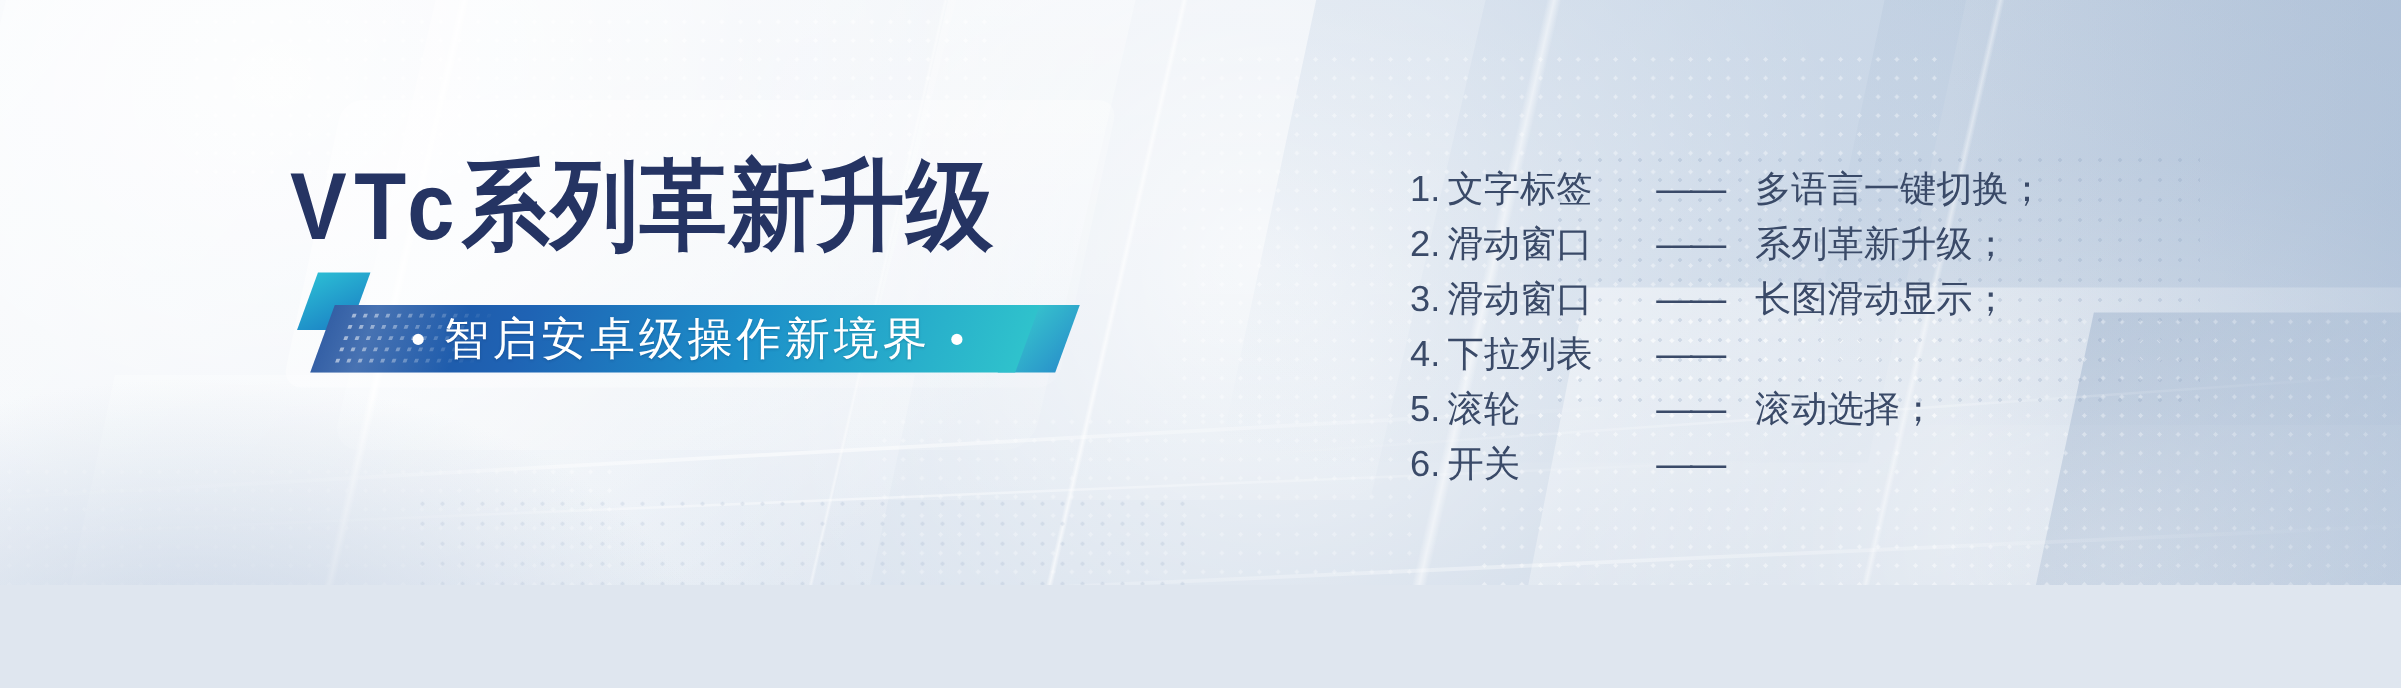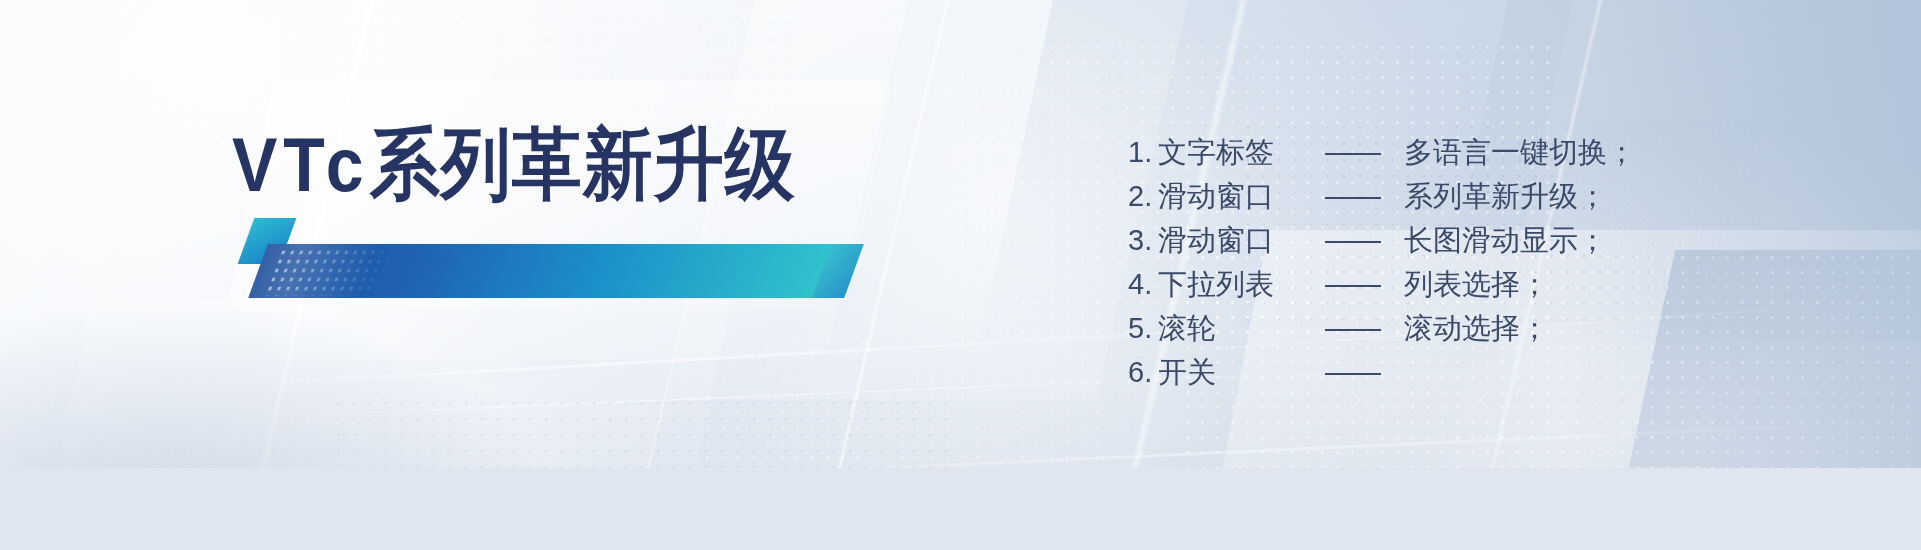--- a/index.html
+++ b/index.html
@@ -176,20 +176,25 @@
 
   <div id="headline"><span class="lat">VTc</span><span class="cjk">系列革新升级</span></div>
 
   <div id="subtitle-wrap">
     <div class="sub-accent"></div>
     <div class="sub-tail"></div>
     <div class="sub-bar">
       <div class="shine"></div>
       <div class="halftone"></div>
     </div>
+    <div class="sub-text">
+      <span class="sub-dot"></span>
+      <span>智启安卓级操作新境界</span>
+      <span class="sub-dot"></span>
+    </div>
   </div>
 
   <div id="feature-list">
 
     <div class="feat-row">
       <span class="feat-idx">1.</span>
       <span class="feat-name">文字标签</span>
       <span class="feat-dash">——</span>
       <span class="feat-desc">多语言一键切换；</span>
     </div>
@@ -205,21 +210,20 @@
       <span class="feat-idx">3.</span>
       <span class="feat-name">滑动窗口</span>
       <span class="feat-dash">——</span>
       <span class="feat-desc">长图滑动显示；</span>
     </div>
 
     <div class="feat-row">
       <span class="feat-idx">4.</span>
       <span class="feat-name">下拉列表</span>
       <span class="feat-dash">——</span>
-      <span class="feat-desc">列表选择；</span>
     </div>
 
     <div class="feat-row">
       <span class="feat-idx">5.</span>
       <span class="feat-name">滚轮</span>
       <span class="feat-dash">——</span>
       <span class="feat-desc">滚动选择；</span>
     </div>
 
     <div class="feat-row">

